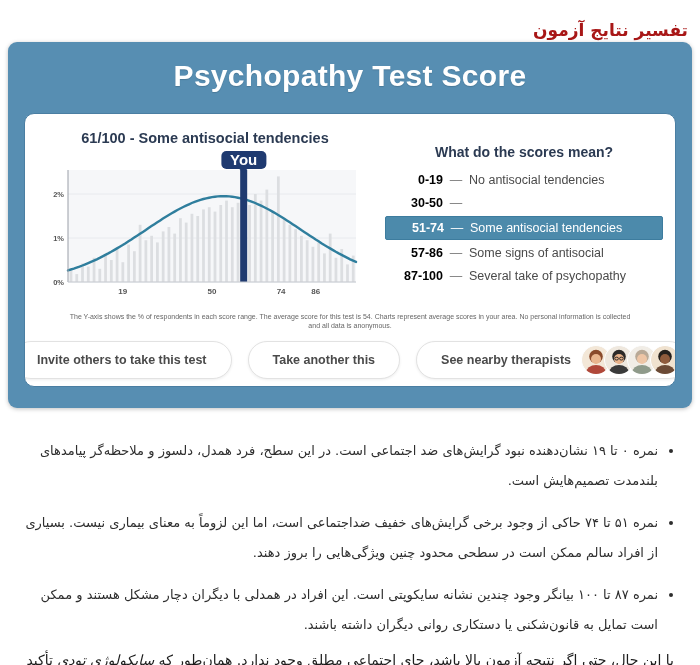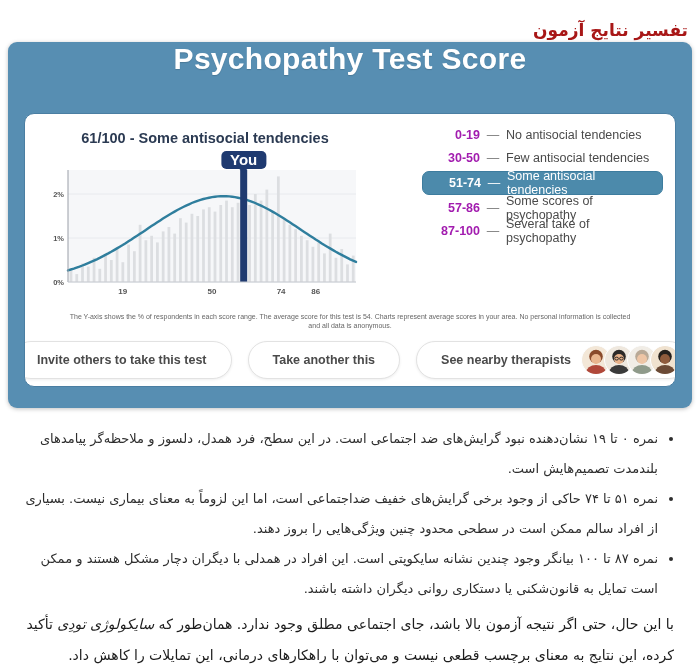--- a/index.html
+++ b/index.html
@@ -13,29 +13,29 @@
     font-family:"DejaVu Sans",sans-serif;font-weight:bold;
     font-size:17px;color:#a81717;
   }
   
   .card{
     position:absolute;top:42px;left:8px;width:684px;height:366px;
     background:#578eb2;border-radius:9px;box-shadow:0 1px 4px rgba(0,0,0,.25);
   }
   .card-header{
     text-align:center;color:#ffffff;font-weight:bold;font-size:30px;
-    letter-spacing:.3px;
+    padding-top:17px;letter-spacing:.3px;
     text-shadow:0 1px 1px rgba(0,0,0,.15);
   }
   .panel{
     position:absolute;left:16px;right:16px;top:71px;bottom:21px;
     background:#ffffff;border-radius:10px;border:1px solid #4a7ea2;
     overflow:hidden;
   }
-  .panel-grid{display:flex;padding:8px 6px 0 6px;gap:37px;}
+  .panel-grid{display:flex;padding:8px 6px 0 6px;}
   .chart-col{width:348px;position:relative;}
   .legend-col{flex:1;}
   .score-heading{
     text-align:center;font-size:14.5px;font-weight:bold;color:#2b3a52;
     margin:8px 0 0 0;
   }
   .chart-wrap{position:relative;width:310px;margin:24px auto 0 auto;}
   .you-badge{
     position:absolute;top:-19px;transform:translateX(-50%);
     background:#1f3a70;color:#fff;font-size:15px;font-weight:bold;
@@ -48,24 +48,24 @@
   }
   
   .legend-heading{
     text-align:center;font-size:14px;font-weight:bold;color:#2b3a52;
     margin:22px 6px 10px 6px;
   }
   .legend-row{
     display:flex;align-items:center;height:20px;margin:3px 14px;
     font-size:12.5px;color:#4a4a4a;
   }
-  .legend-row .range{width:50px;text-align:right;font-weight:bold;color:#a21caf;flex:none;}
+  .legend-row .range{width:50px;text-align:right;font-weight:bold;color:#000000;flex:none;}
   .legend-row .dash{width:26px;text-align:center;color:#777;flex:none;}
   .legend-row.hl{
-    background:#4c8aab;border:1px solid #3d7c9e;border-radius:7px;
+    background:#4c8aab;border:1px solid #3d7c9e;border-radius:2px;
     margin:3px 6px;padding:0 8px;height:22px;
   }
   .legend-row.hl .range,.legend-row.hl .dash,.legend-row.hl .label{color:#ffffff;}
   
   .footnote{
     text-align:center;font-size:7px;color:#666;margin:6px 40px 0 40px;line-height:9px;
   }
   
   .actions{display:flex;justify-content:center;align-items:center;gap:16px;margin-top:11px;}
   .pill{
@@ -82,21 +82,21 @@
   }
   .avatar:first-child{margin-left:0;}
   .avatar svg{display:block;width:100%;height:100%;}
   
   .article{
     position:absolute;top:424px;left:18px;right:26px;direction:rtl;
     font-family:"DejaVu Sans",sans-serif;color:#2e2e2e;
   }
   .article ul{margin:0;padding:0 16px 0 0;}
   .article li{
-    font-size:13px;line-height:30px;text-align:right;
+    font-size:13px;line-height:30px;text-align:right;margin-top:12px;
   }
   .closing{
     font-size:14px;line-height:31px;margin-top:5px;text-align:right;color:#1c1c1c;
   }
   .closing .it{font-style:italic;}
 </style>
 </head>
 <body>
 
 <div class="page-title">تفسیر نتایج آزمون</div>
@@ -175,40 +175,40 @@
               <line x1="18" y1="112" x2="306" y2="112" stroke="#c8cbd1" stroke-width="1"></line>
               <text x="72.72" y="124" text-anchor="middle" font-size="8" fill="#555" font-weight="bold">19</text>
               <text x="162" y="124" text-anchor="middle" font-size="8" fill="#555" font-weight="bold">50</text>
               <text x="231.12" y="124" text-anchor="middle" font-size="8" fill="#555" font-weight="bold">74</text>
               <text x="265.68" y="124" text-anchor="middle" font-size="8" fill="#555" font-weight="bold">86</text>
             </svg>
         </div>
       </div>
 
       <div class="legend-col">
+        <div class="legend-heading">What do the scores mean?</div>
 
         <div class="legend-row">
           <span class="range">0-19</span>
           <span class="dash">—</span>
           <span class="label">No antisocial tendencies</span>
         </div>
         <div class="legend-row">
           <span class="range">30-50</span>
           <span class="dash">—</span>
-          <span class="label">Few antisocial tendencies</span>
         </div>
         <div class="legend-row hl">
           <span class="range">51-74</span>
           <span class="dash">—</span>
           <span class="label">Some antisocial tendencies</span>
         </div>
         <div class="legend-row">
           <span class="range">57-86</span>
           <span class="dash">—</span>
-          <span class="label">Some scores of psychopathy</span>
+          <span class="label">Some signs of antisocial</span>
         </div>
         <div class="legend-row">
           <span class="range">87-100</span>
           <span class="dash">—</span>
           <span class="label">Several take of psychopathy</span>
         </div>
       </div>
     </div>
 
     <div class="footnote">The Y-axis shows the % of respondents in each score range. The average score for this test is 54. Charts represent average scores in your area. No personal information is collected and all data is anonymous.</div>

